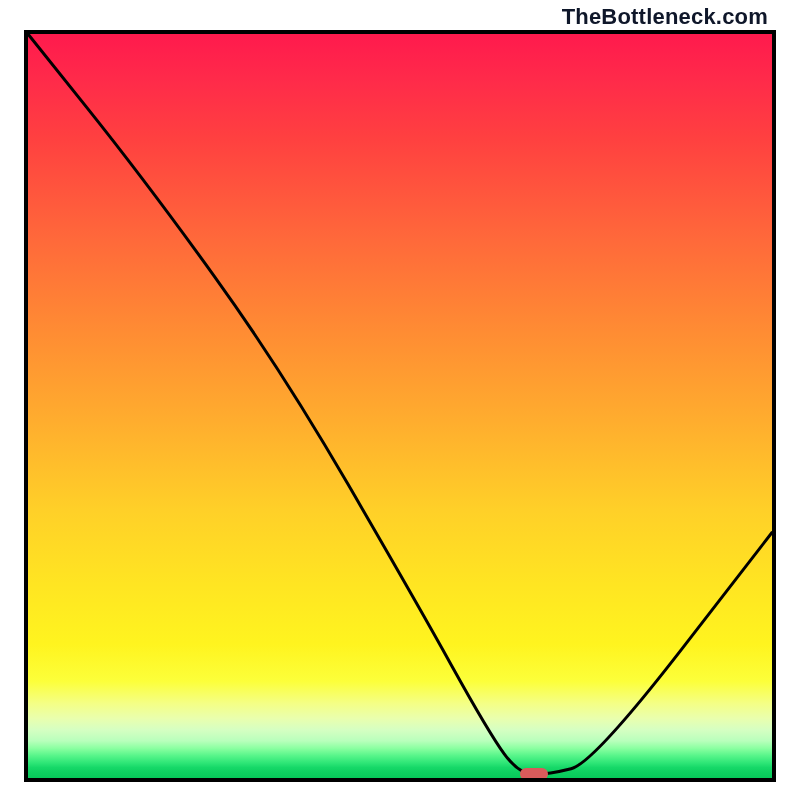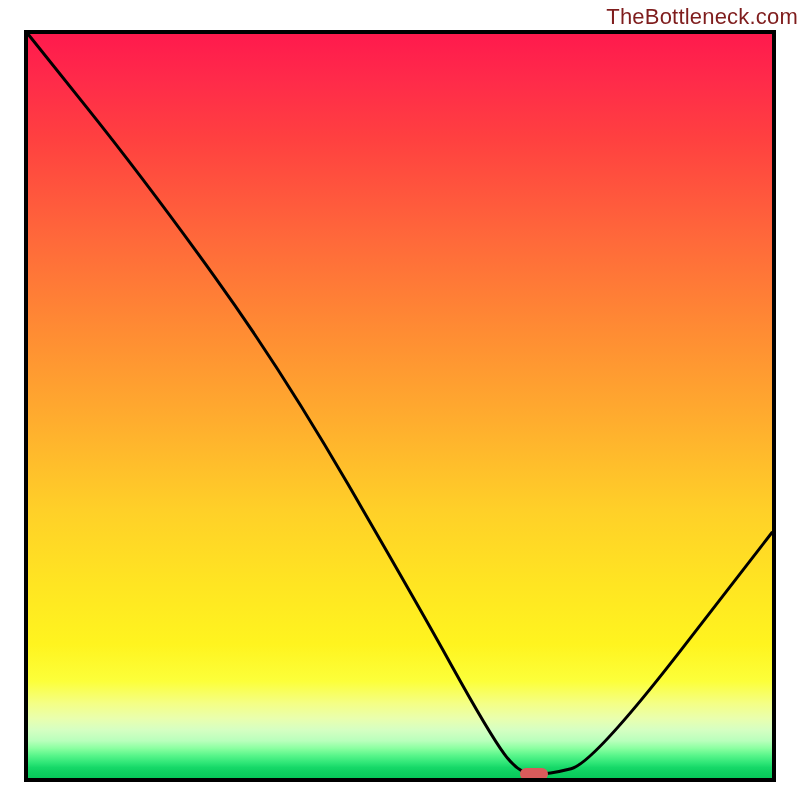--- a/index.html
+++ b/index.html
@@ -11,24 +11,24 @@
     font-family: Arial, Helvetica, sans-serif;
   }
   .container {
     position: relative;
     width: 800px;
     height: 800px;
   }
   .watermark {
     position: absolute;
     top: 4px;
-    right: 2px;
+    right: 32px;
     font-size: 22px;
-    font-weight: normal;
-    color: #7f1d1d;
+    font-weight: bold;
+    color: #0f172a;
     letter-spacing: 0.2px;
     z-index: 4;
   }
   .frame {
     position: absolute;
     left: 24px;
     top: 30px;
     width: 752px;
     height: 752px;
     box-sizing: border-box;

